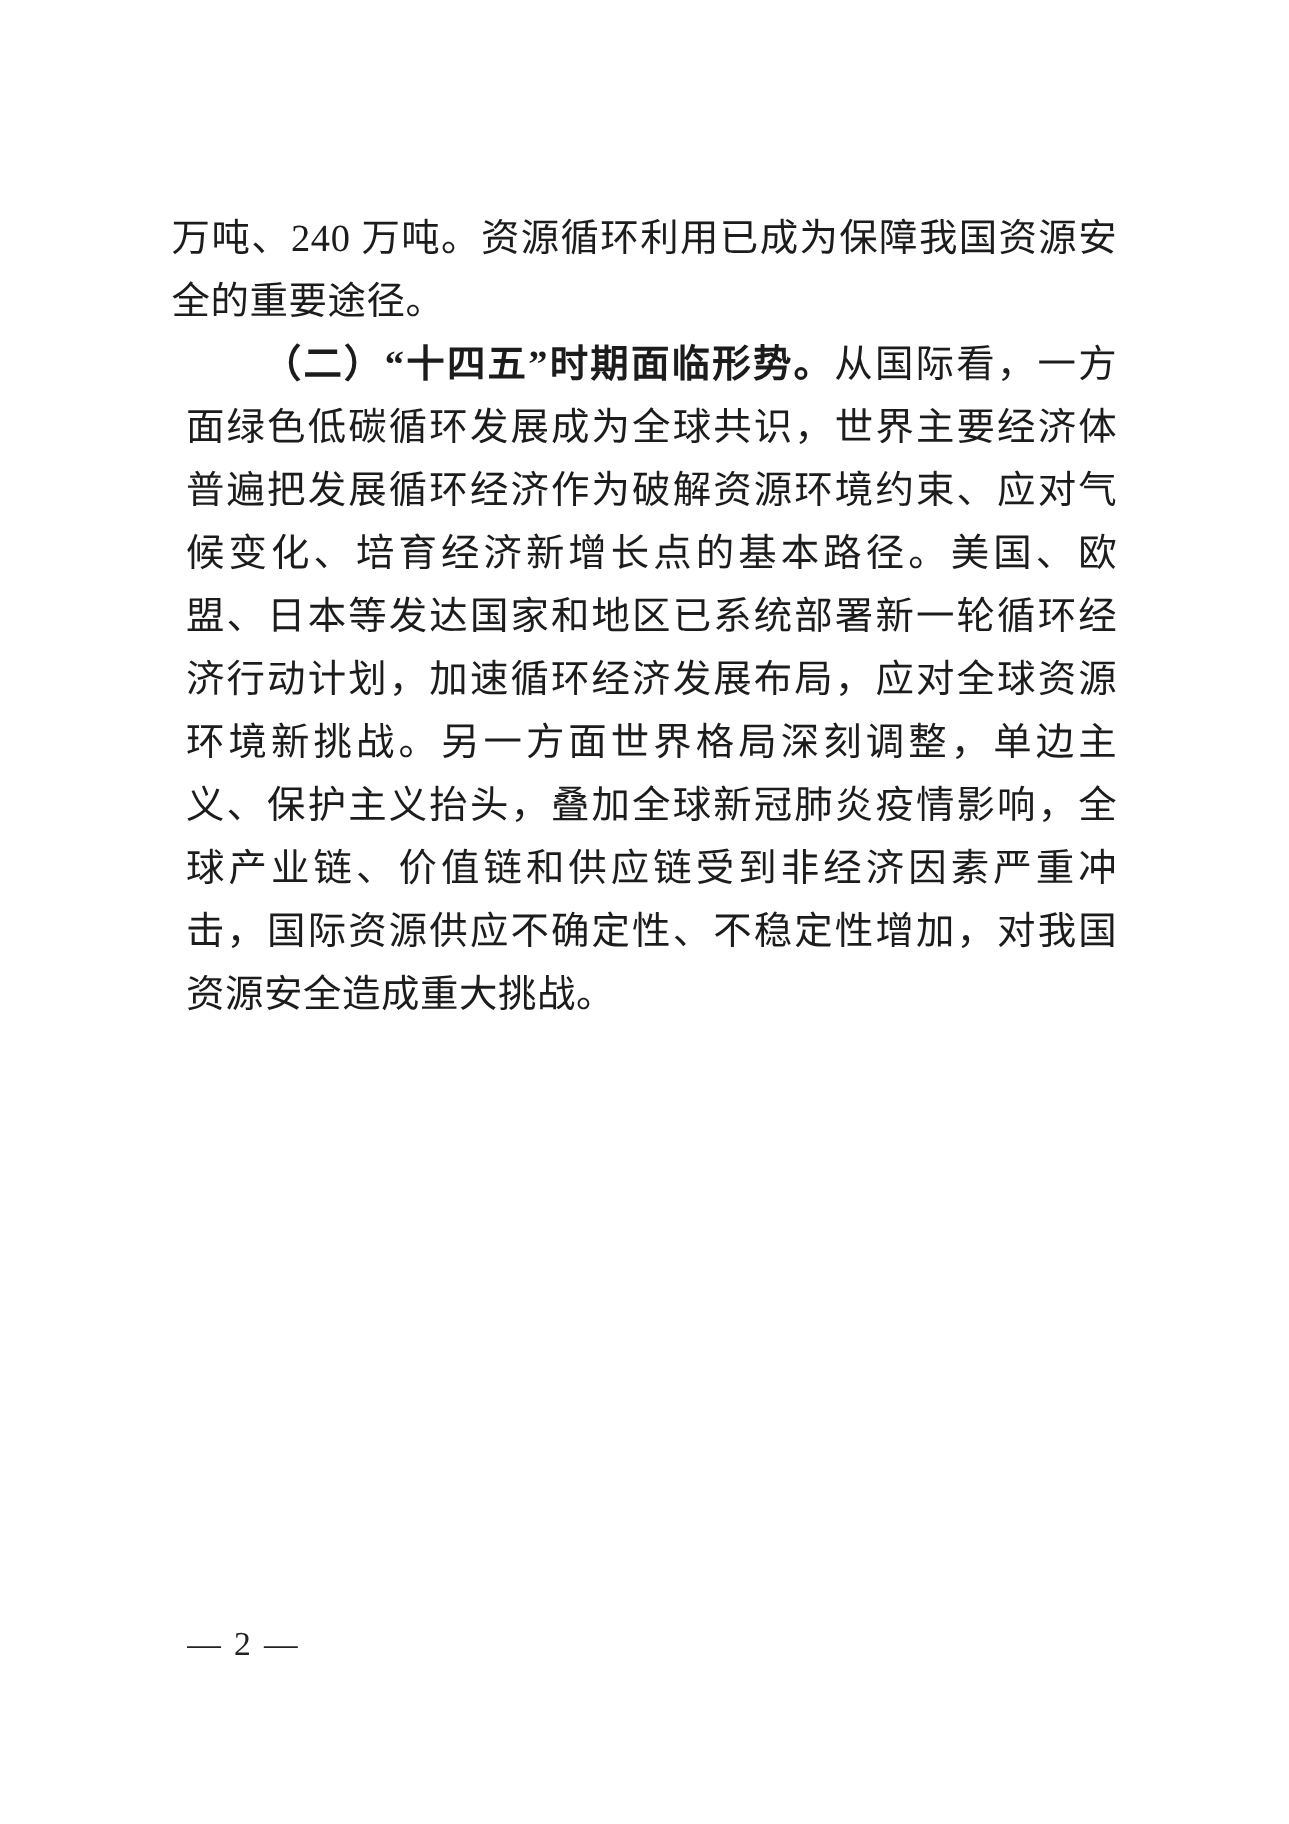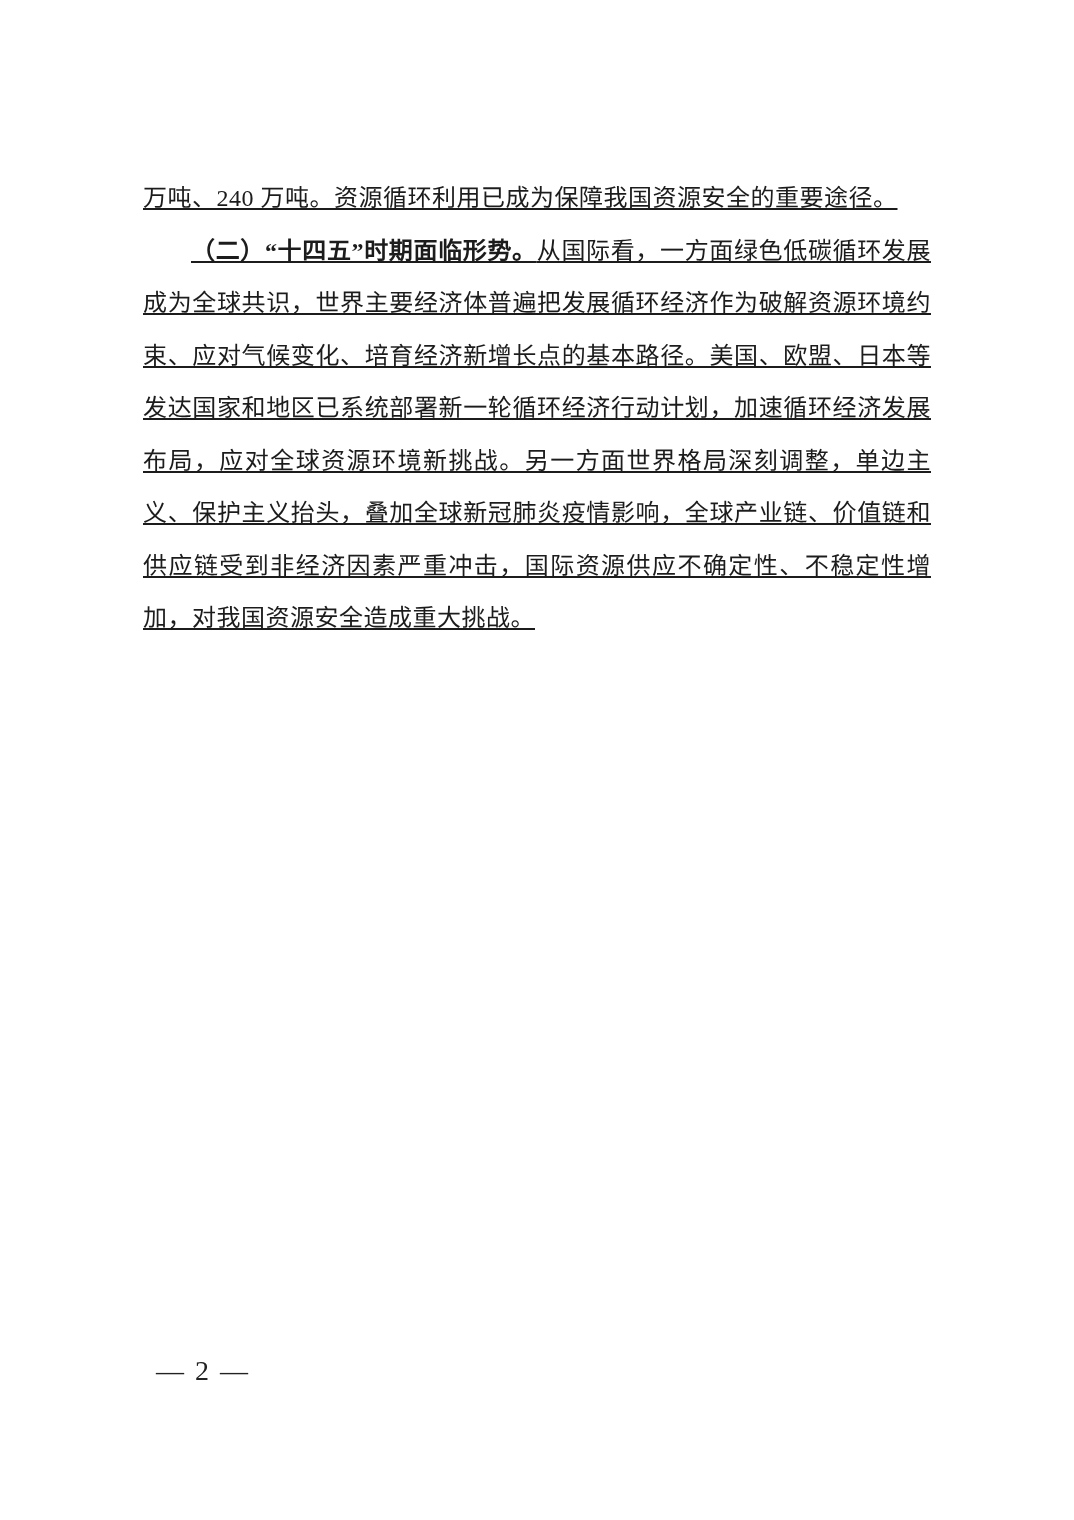--- a/index.html
+++ b/index.html
@@ -15,33 +15,33 @@
     background: #ffffff;
     overflow: hidden;
     font-family: "Liberation Serif", "DejaVu Serif", serif;
     color: #1c1c1c;
   }
   .text-block {
     position: absolute;
     left: 143px;
     top: 172px;
     width: 788px;
-    font-size: 24px;
+    font-size: 32px;
     line-height: 52.5px;
     text-align: justify;
     text-align-last: left;
     letter-spacing: 0.5px;
-    text-decoration: underline;
   }
   .para {
     margin: 0;
     padding: 0;
   }
   .para.indent {
     text-indent: 2em;
+    margin-left: 12px;
   }
   .run-bold {
     font-weight: 700;
   }
   .page-footer {
     position: absolute;
     left: 156px;
     top: 1345px;
     font-size: 28px;
     line-height: 52px;

